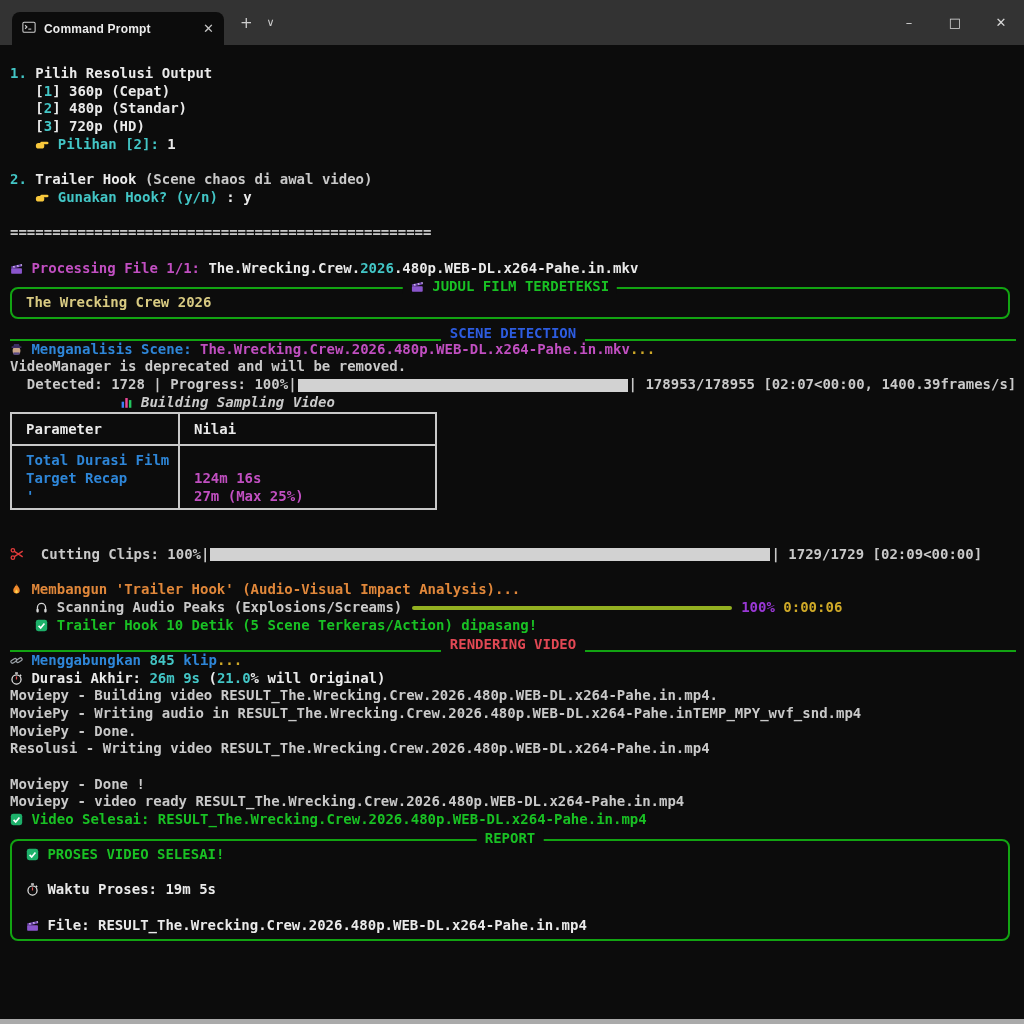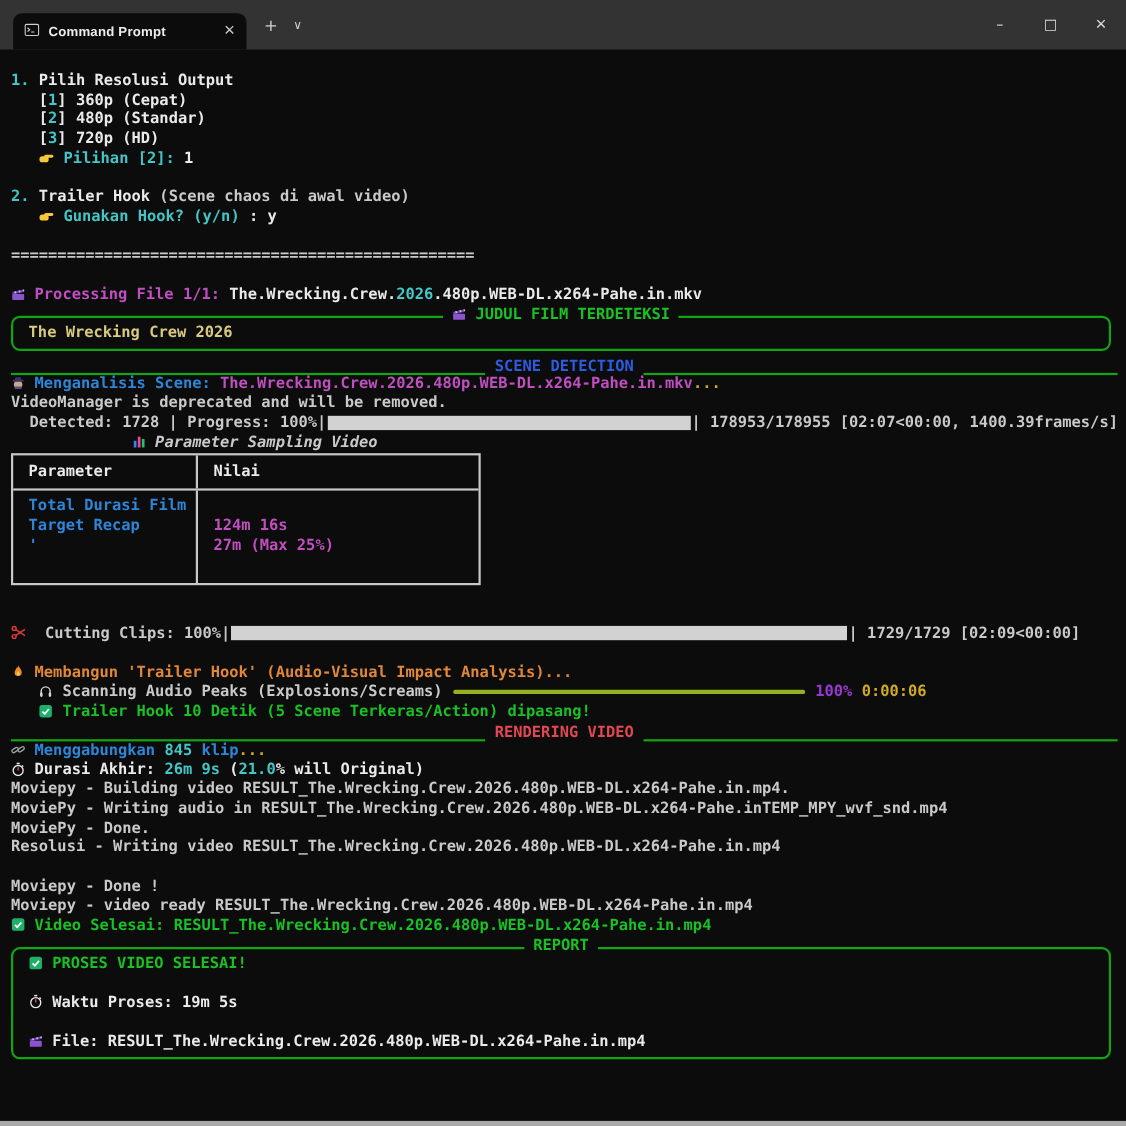--- a/index.html
+++ b/index.html
@@ -47,21 +47,21 @@
         position:relative;padding:5px 0 5px 14px}
   .btitle{position:absolute;top:-11px;left:50%;transform:translateX(-50%);
           background:var(--bg);padding:0 8px;color:var(--green);white-space:pre}
   .btitle .icon svg{vertical-align:-2px}
 
   .rtable{border:2.5px solid var(--tableborder);width:427px;margin:1px 0 0 0}
   .thead{display:flex;border-bottom:2.5px solid var(--tableborder);color:var(--bright)}
   .th{padding:7px 0 7px 14px}
   .col1{width:168px;flex:0 0 168px}
   .thead .col1{border-right:2.5px solid var(--tableborder)}
-  .tbody{display:flex;height:84px}
+  .tbody{display:flex;height:62px}
   .tbody .col1{border-right:2.5px solid var(--tableborder);padding:5px 0 0 14px;color:var(--skyblue)}
   .tbody .col2{padding:23px 0 0 14px;color:var(--magenta)}
   .tcell{height:18px;line-height:18px;white-space:pre}
 
   .bottom-edge{position:absolute;bottom:0;left:0;width:1024px;height:5px;background:#aaaaaa}
 </style>
 </head>
 <body>
 
 <div class="titlebar">
@@ -126,21 +126,21 @@
           <rect x="4.2" y="11.6" width="7.6" height="2.8" fill="#584a86"></rect>
           <path d="M5 1.2h6l1 3.2H4z" fill="#3d3066"></path>
           <rect x="1.8" y="4" width="12.4" height="2.2" rx="1" fill="#3d3066"></rect>
         </svg></span><span class="c-skyblue"> Menganalisis Scene: </span><span class="c-magenta">The.Wrecking.Crew.2026.480p.WEB-DL.x264-Pahe.in.mkv</span><span class="c-gold">...</span></div>
     <div class="line"><span class="c-white">VideoManager is deprecated and will be removed.</span></div>
     <div class="line"><span class="c-white">  Detected: 1728 | Progress: 100%|</span><span class="bar" style="width: 330px; height: 13px; background: var(--barfill);"></span><span class="c-white">| 178953/178955 [02:07&lt;00:00, 1400.39frames/s]</span></div>
     <div class="line"><span class="c-white">             </span><span class="icon"><svg width="13" height="13" viewBox="0 0 16 16">
           <rect x="2" y="7" width="3" height="7.5" fill="#3b82f6"></rect>
           <rect x="6.5" y="2.5" width="3" height="12" fill="#ec4899"></rect>
           <rect x="11" y="5" width="3" height="9.5" fill="#22c55e"></rect>
-        </svg></span><span class="c-white it"> Parameter Sampling Video</span></div>
+        </svg></span><span class="c-white it"> Building Sampling Video</span></div>
     <div class="rtable">
       <div class="thead">
         <div class="th col1">Parameter</div>
         <div class="th col2">Nilai</div>
       </div>
       <div class="tbody">
         <div class="col1">
           <div class="tcell">Total Durasi Film</div>
           <div class="tcell">Target Recap</div>
           <div class="tcell">'</div>

